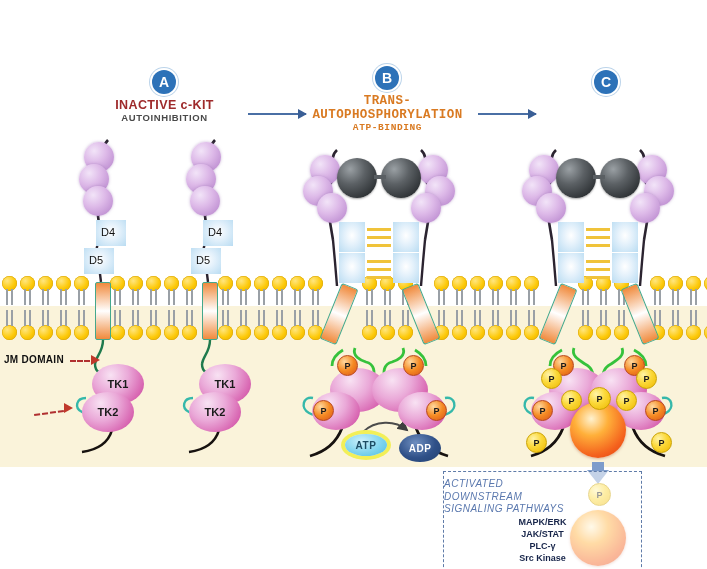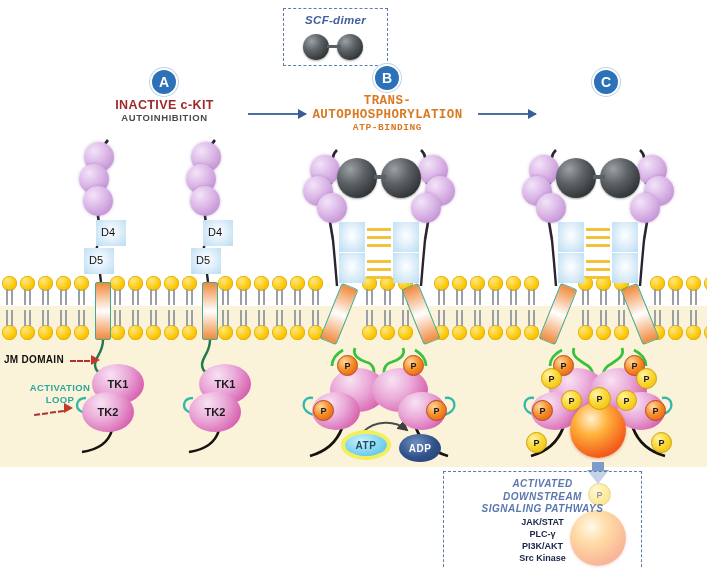--- a/index.html
+++ b/index.html
@@ -88,22 +88,22 @@
   
   .anno{position:absolute;font-weight:bold;white-space:nowrap;}
   .anno.jm{font-size:10px;color:#111;letter-spacing:.3px;}
   .anno.al{font-size:9.5px;color:#2aa89a;letter-spacing:.4px;text-align:center;line-height:12px;}
   .dashline{position:absolute;border-top:2px dashed #b03030;}
   .tri{position:absolute;width:0;height:0;border-left:9px solid #c0392b;
       border-top:5px solid transparent;border-bottom:5px solid transparent;}
 
   
   .pbox{position:absolute;border:1.4px dashed #5f7ba8;background:rgba(255,255,255,.55);}
-  .pbox .hd{font-style:italic;font-weight:bold;font-size:10px;color:#5a78ae;
-      text-align:center;line-height:12.5px;letter-spacing:.5px;}
+  .pbox .hd{font-style:italic;font-weight:normal;font-size:10px;color:#5a78ae;
+      text-align:left;line-height:12.5px;letter-spacing:.5px;}
   .pbox .it{font-weight:bold;font-size:9px;color:#17254a;text-align:center;line-height:12px;}
 
   .downarrow{position:absolute;width:0;height:0;
       border-left:11px solid transparent;border-right:11px solid transparent;
       border-top:14px solid #7d9ccb;}
   .downstem{position:absolute;background:#7d9ccb;}
   svg{overflow:visible;display:block;}
 </style>
 </head>
 <body>
@@ -426,28 +426,20 @@
         <div class="tail t2"></div>
       </div>
       <div class="lipid" style="left: 704px; top: 0px;">
         <div class="head"></div>
       </div>
       <div class="lipid bot" style="left: 704px; top: 34px;">
         <div class="head"></div>
       </div>
     </div>
 
-  <div class="dashbox" style="left:283px;top:8px;width:103px;height:56px;">
-    <div class="scf-lbl" style="top:5px;">
-      <span style="font-style:italic;">SCF</span><span style="font-style:italic;">-dimer</span>
-    </div>
-    <div class="scf" style="left:19px;top:25px;width:26px;height:26px;"></div>
-    <div class="scf" style="left:53px;top:25px;width:26px;height:26px;"></div>
-    <div style="position:absolute;left:43px;top:36px;width:14px;height:3px;background:#5a5f63;"></div>
-  </div>
 
   <div class="badge" style="left:152px;top:70px;">A</div>
   <div class="ttl tA" style="left:92px;top:98px;width:145px;">
     <div class="l1">INACTIVE c-KIT</div>
     <div class="l2">AUTOINHIBITION</div>
   </div>
 
   <div class="badge" style="left:375px;top:66px;">B</div>
   <div class="ttl tB" style="left:300px;top:94px;width:175px;font-family:Liberation Mono, monospace;">
     <div class="l1">TRANS-</div>
@@ -548,24 +540,20 @@
     <span>TK1</span>
   </div>
   <div class="lobe" style="left:189px;top:392px;width:52px;height:40px;">
     <span>TK2</span>
   </div>
 
   <div class="anno jm" style="left:4px;top:354px;">JM DOMAIN</div>
   <div class="dashline" style="left:70px;top:360px;width:20px;"></div>
   <div class="tri" style="left:91px;top:355px;"></div>
 
-  <div class="anno al" style="left:20px;top:382px;width:80px;">
-    <div>ACTIVATION</div>
-    <div>LOOP</div>
-  </div>
   <div class="dashline" style="left:34px;top:412px;width:30px;transform:rotate(-8deg);"></div>
   <div class="tri" style="left:64px;top:403px;"></div>
 
   <div class="dom" style="left:310px;top:155px;width:30px;height:30px;"></div>
   <div class="dom" style="left:303px;top:176px;width:30px;height:30px;"></div>
   <div class="dom" style="left:317px;top:193px;width:30px;height:30px;"></div>
   <div class="dom" style="left:418px;top:155px;width:30px;height:30px;"></div>
   <div class="dom" style="left:425px;top:176px;width:30px;height:30px;"></div>
   <div class="dom" style="left:411px;top:193px;width:30px;height:30px;"></div>
   <div class="scf" style="left:337px;top:158px;width:40px;height:40px;"></div>
@@ -646,20 +634,20 @@
   <div class="downarrow" style="left:587px;top:470px;"></div>
 
   <div class="effector" style="left:570px;top:510px;width:56px;height:56px;"></div>
   <div class="ph" style="left:588px;top:483px;width:21px;height:21px;">P</div>
 
   <div class="pbox" style="left:443px;top:471px;width:197px;height:93px;padding:6px 0 0 0;">
     <div class="hd">ACTIVATED</div>
     <div class="hd">DOWNSTREAM</div>
     <div class="hd">SIGNALING PATHWAYS</div>
     <div id="pathway-items">
+        <div class="it">MAPK/ERK</div>
         <div class="it">JAK/STAT</div>
         <div class="it">PLC-γ</div>
-        <div class="it">PI3K/AKT</div>
         <div class="it">Src Kinase</div>
       </div>
   </div>
 
 </div>
 
 </body></html>

